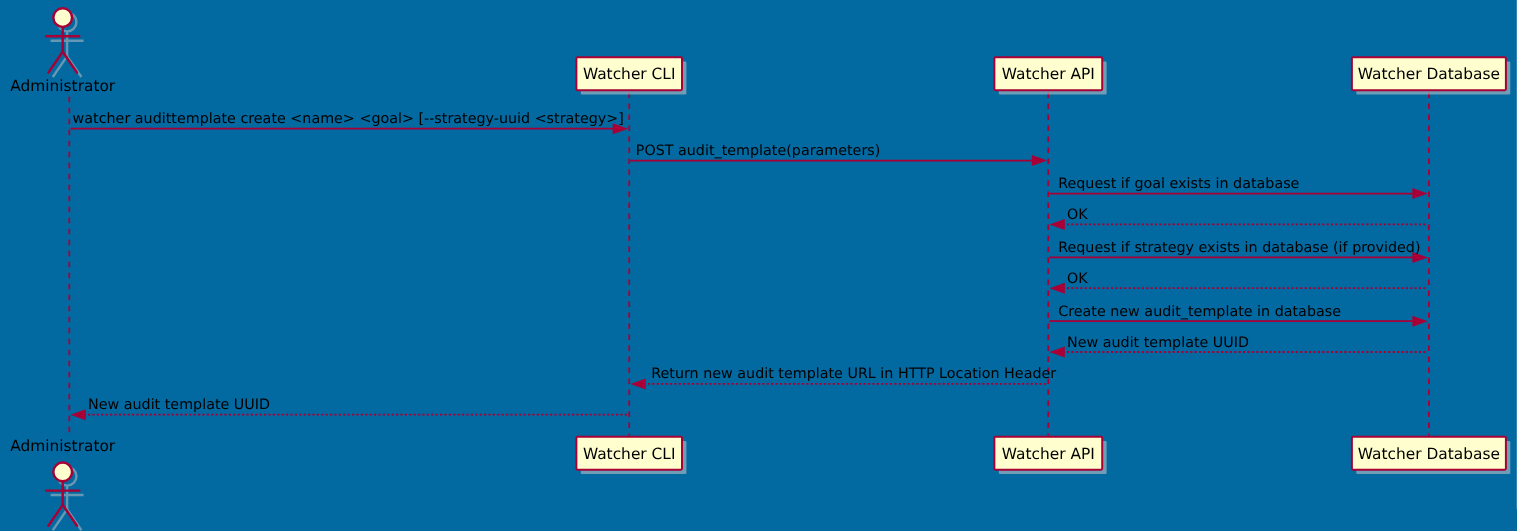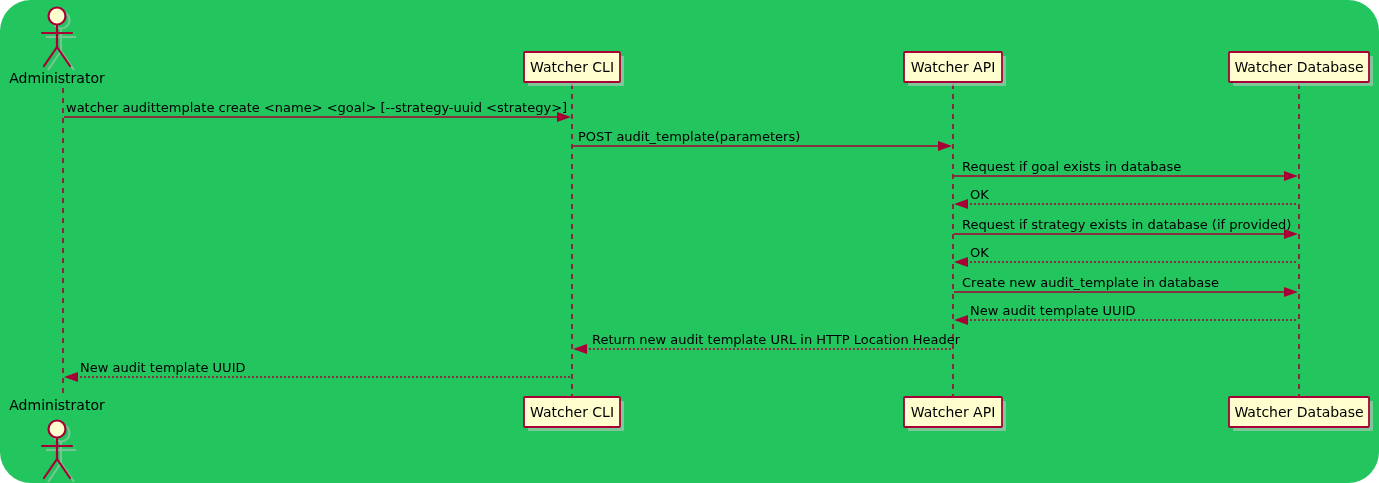--- a/index.html
+++ b/index.html
@@ -8,22 +8,21 @@
     background: #FFFFFF;
   }
   body {
     font-family: "DejaVu Sans", sans-serif;
   }
   #diagram-root {
     position: relative;
     width: 1379px;
     height: 483px;
     overflow: hidden;
-    background: #22c55e;
-    border-radius: 31px;
+    background: #0369a1;
   }
   #diagram-svg {
     position: absolute;
     left: 0;
     top: 0;
     width: 1379px;
     height: 483px;
     display: block;
   }
   .lifeline-line {

